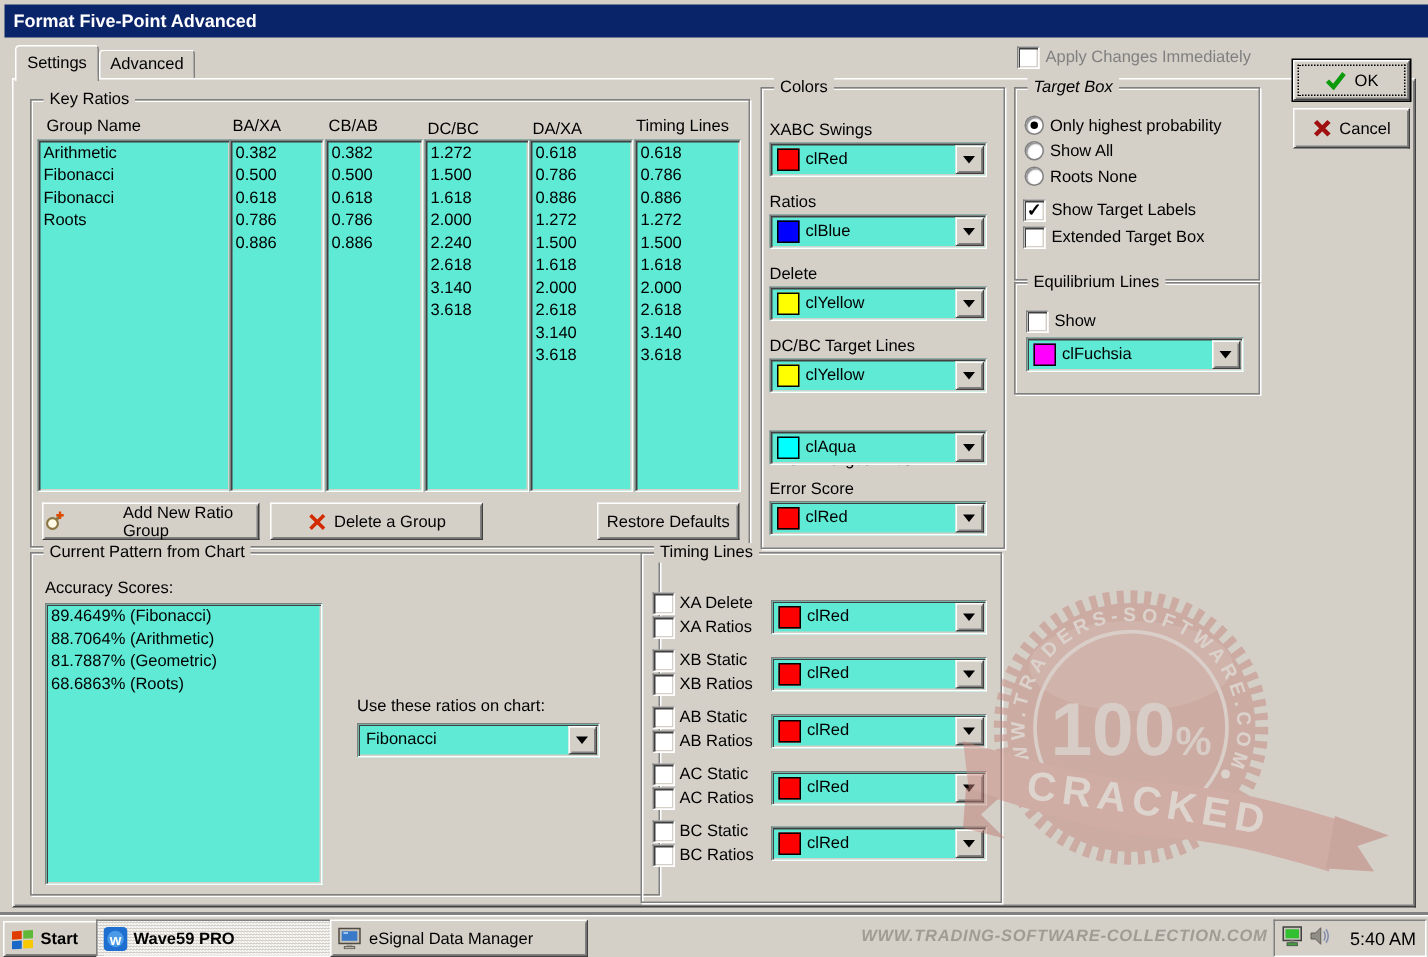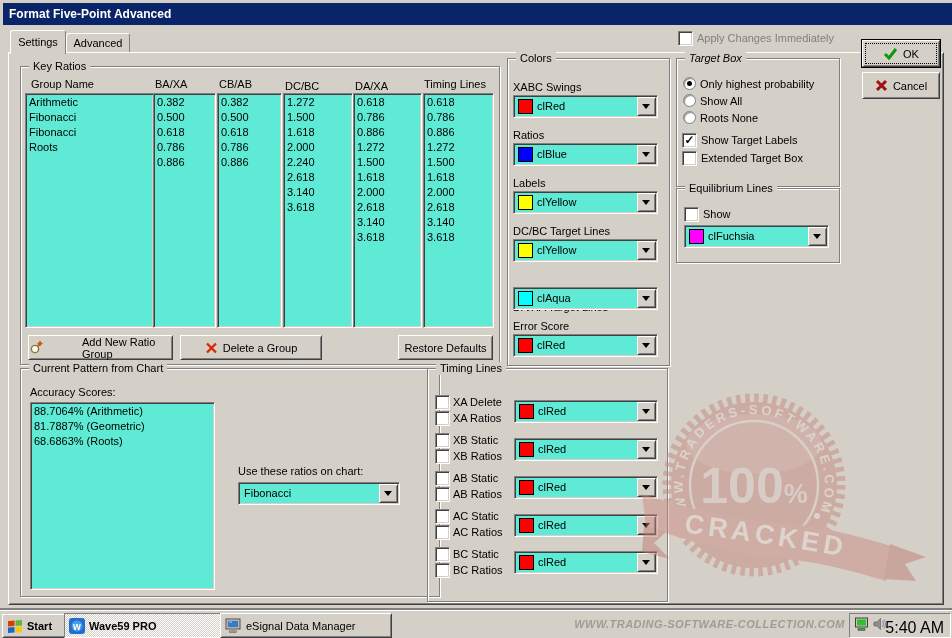--- a/index.html
+++ b/index.html
@@ -176,21 +176,21 @@
   <span class="swatch" style="background: rgb(255, 0, 0);"></span>
   <span class="val">clRed</span>
   <span class="arrow raisedb"></span>
 </div>
 <span class="lbl" style="left:513px;top:129px;z-index:3;">Ratios</span>
 <div class="combo sunken" style="left:513px;top:143px;width:143px;z-index:3;">
   <span class="swatch" style="background: rgb(0, 0, 255);"></span>
   <span class="val">clBlue</span>
   <span class="arrow raisedb"></span>
 </div>
-<span class="lbl" style="left:513px;top:177px;z-index:3;">Labels</span>
+<span class="lbl" style="left:513px;top:177px;z-index:3;">Delete</span>
 <div class="combo sunken" style="left:513px;top:191px;width:143px;z-index:3;">
   <span class="swatch" style="background: rgb(255, 255, 0);"></span>
   <span class="val">clYellow</span>
   <span class="arrow raisedb"></span>
 </div>
 <span class="lbl" style="left:513px;top:225px;z-index:3;">DC/BC Target Lines</span>
 <div class="combo sunken" style="left:513px;top:239px;width:143px;z-index:3;">
   <span class="swatch" style="background: rgb(255, 255, 0);"></span>
   <span class="val">clYellow</span>
   <span class="arrow raisedb"></span>
@@ -231,20 +231,21 @@
   <span class="swatch" style="background: rgb(255, 0, 255);"></span>
   <span class="val">clFuchsia</span>
   <span class="arrow raisedb"></span>
 </div>
 
 <div class="group" style="left:20px;top:368px;width:418px;height:227px;z-index:2;">
   <span class="gtitle">Current Pattern from Chart</span>
 </div>
 <span class="lbl" style="left:30px;top:386px;z-index:3;">Accuracy Scores:</span>
 <div class="listbox sunken" style="left:30px;top:402px;width:183px;height:185px;z-index:3;">
+    <div class="li">89.4649% (Fibonacci)</div>
     <div class="li">88.7064% (Arithmetic)</div>
     <div class="li">81.7887% (Geometric)</div>
     <div class="li">68.6863% (Roots)</div>
   </div>
 <span class="lbl" style="left:238px;top:465px;z-index:3;">Use these ratios on chart:</span>
 <div class="combo sunken" style="left:238px;top:482px;width:160px;z-index:3;">
   <span class="val noswatch">Fibonacci</span>
   <span class="arrow raisedb"></span>
 </div>
 
@@ -372,15 +373,15 @@
           <rect x="6" y="10" width="3" height="1.5" fill="#909088"></rect>
           <rect x="4" y="11.5" width="7" height="2" fill="#40a040" stroke="#404040" stroke-width=".5"></rect>
         </svg>
       </span>
     <span style="position:absolute;left:23px;top:3px;">
         <svg width="15" height="15" viewBox="0 0 15 15">
           <polygon points="1,5 4,5 7.5,1.5 7.5,12.5 4,9 1,9" fill="#908e86" stroke="#585650" stroke-width=".6"></polygon>
           <path d="M 9.5,4 Q 11.5,7 9.5,10 M 11,2.5 Q 14,7 11,11.5" fill="none" stroke="#8890b0" stroke-width="1.1"></path>
         </svg>
       </span>
-    <span style="position:absolute;right:6px;top:5px;font-size:16px;">5:40 AM</span>
+    <span style="position:absolute;right:6px;top:5px;font-size:12px;">5:40 AM</span>
   </div>
 </div>
 
 </body></html>

